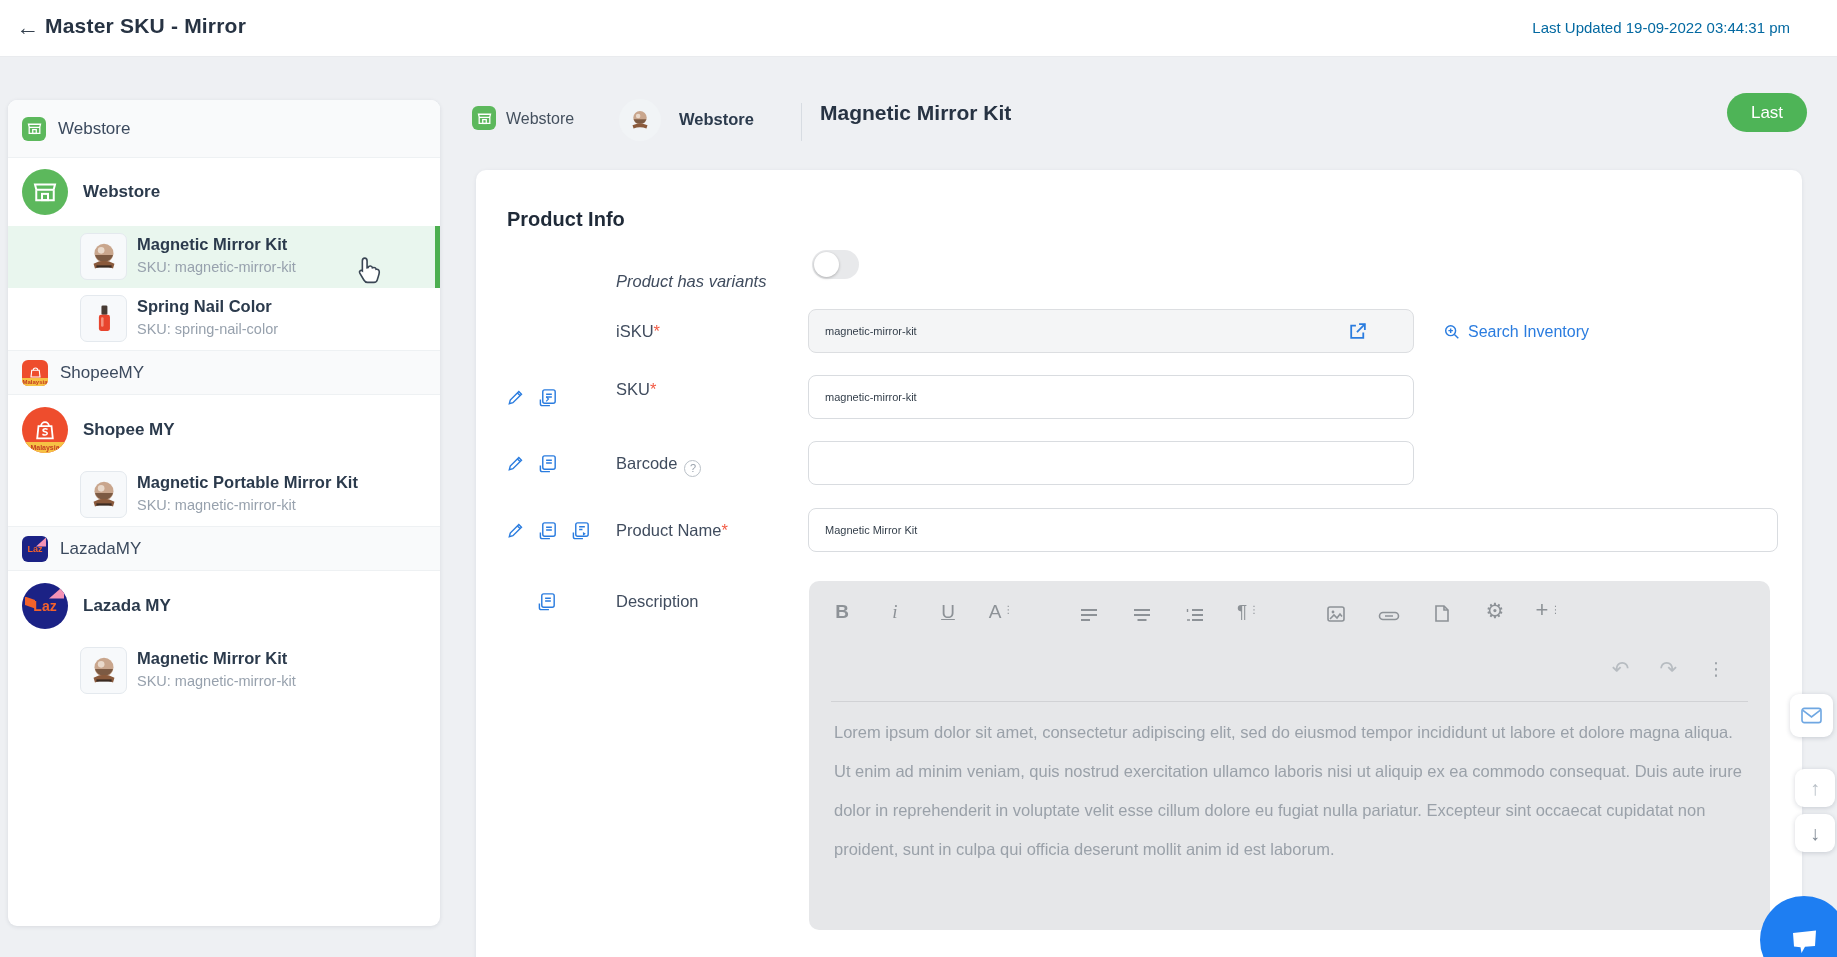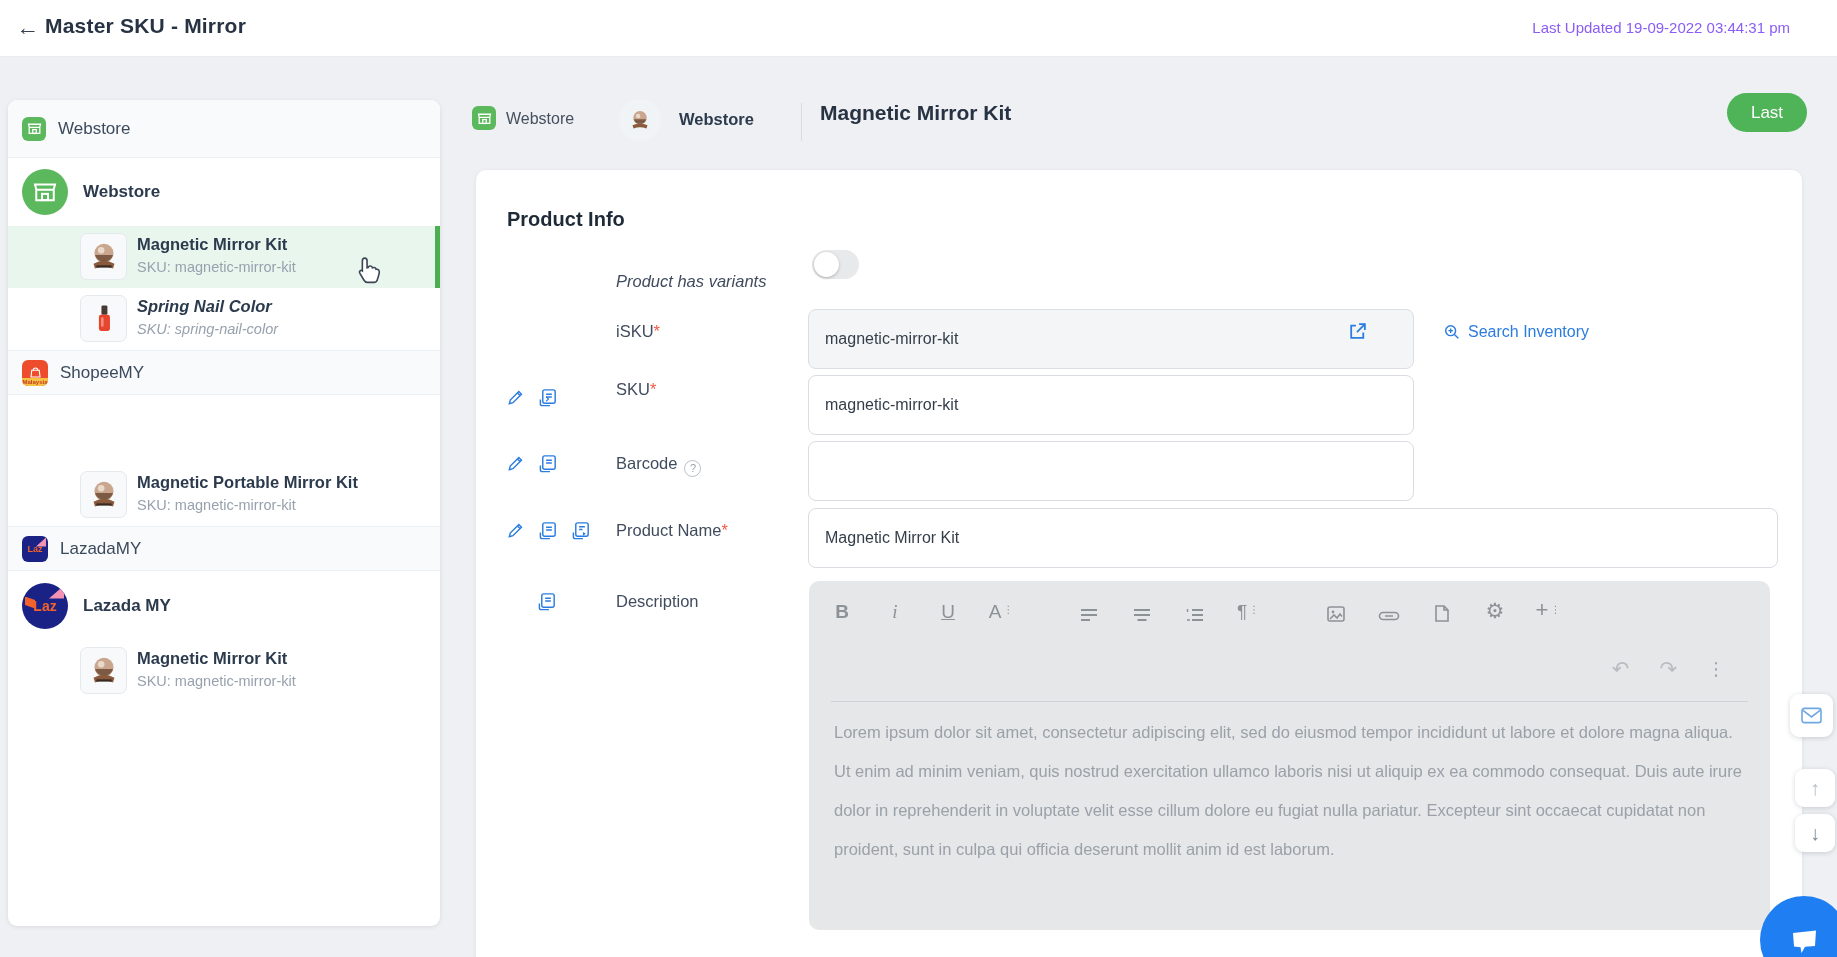--- a/index.html
+++ b/index.html
@@ -3,21 +3,21 @@
 <meta charset="utf-8">
 <style>
   * { margin:0; padding:0; box-sizing:border-box; }
   html,body { width:1837px; height:957px; overflow:hidden; }
   body { background:#eef0f3; font-family:"Liberation Sans", sans-serif; position:relative; color:#2b3a4c; }
 
   
   .topbar { position:absolute; left:0; top:0; width:1837px; height:57px; background:#fff; border-bottom:1px solid #e9ebee; z-index:5; }
   .back { position:absolute; left:16px; top:14px; font-size:23px; color:#34404e; cursor:pointer; }
   .page-title { position:absolute; left:45px; top:14px; font-size:21px; font-weight:600; color:#273343; letter-spacing:.2px; }
-  .last-updated { position:absolute; right:47px; top:19px; font-size:15px; color:#8b5cf6; }
+  .last-updated { position:absolute; right:47px; top:19px; font-size:15px; color:#0369a1; }
 
   
   .sidebar { position:absolute; left:8px; top:100px; width:432px; height:826px; background:#fff; border-radius:9px; box-shadow:0 1px 4px rgba(30,40,60,.10); overflow:hidden; }
   .sec-head { position:absolute; left:0; width:432px; background:#f9fafb; border-bottom:1px solid #eef1f3; display:flex; align-items:center; padding-left:14px; gap:12px; }
   .sec-head .lbl { font-size:17px; color:#3c4a5e; }
   .store-row { position:absolute; left:0; width:432px; display:flex; align-items:center; padding-left:14px; gap:15px; cursor:pointer; }
   .store-row .nm { font-size:17px; font-weight:bold; color:#2b3a4c; }
   .prod-row { position:absolute; left:0; width:432px; height:62px; cursor:pointer; }
   .prod-row .thumb { position:absolute; left:72px; top:7px; width:47px; height:47px; background:#f7f9fb; border:1px solid #e4e9ee; border-radius:7px; display:flex; align-items:center; justify-content:center; }
   .prod-row .t1 { position:absolute; left:129px; top:9px; font-size:16.5px; font-weight:bold; color:#2b3a4c; white-space:nowrap; }
@@ -41,21 +41,21 @@
   .mh-store { position:absolute; left:679px; top:110px; font-size:16.5px; font-weight:bold; color:#2b3a4c; }
   .mh-div { position:absolute; left:801px; top:103px; width:1px; height:38px; background:#d7dce2; }
   .mh-title { position:absolute; left:820px; top:101px; font-size:21px; font-weight:600; color:#273343; }
   .save-btn { position:absolute; left:1727px; top:93px; width:80px; height:39px; border-radius:20px; background:#4eb457; color:#fff; font-size:17px; display:flex; align-items:center; justify-content:center; cursor:pointer; border:none; font-family:inherit; }
 
   
   .card { position:absolute; left:476px; top:170px; width:1326px; height:800px; background:#fff; border-radius:10px; box-shadow:0 1px 4px rgba(30,40,60,.08); }
   .card-h { position:absolute; left:31px; top:38px; font-size:20px; font-weight:bold; color:#1f2a38; }
   .f-label { position:absolute; left:140px; font-size:16.5px; color:#404c5e; white-space:nowrap; }
   .req { color:#f25a44; }
-  .f-input { position:absolute; left:332px; height:60px; border:1px solid #d9dce0; border-radius:8px; background:#fff; font-size:16px; color:#333e4a; padding:0 16px; font-family:inherit; }
+  .f-input { position:absolute; left:332px; height:44px; border:1px solid #d9dce0; border-radius:8px; background:#fff; font-size:11px; color:#333e4a; padding:0 16px; font-family:inherit; }
   .f-input.disabled { background:#f4f5f6; border-color:#dcdee1; }
   .row-icons { position:absolute; display:flex; gap:11px; align-items:center; }
   .icon-btn { width:22px; height:22px; display:flex; align-items:center; justify-content:center; cursor:pointer; }
 
   .toggle { position:absolute; left:336px; top:80px; width:47px; height:29px; border-radius:15px; background:#e8e9eb; cursor:pointer; }
   .toggle .knob { position:absolute; left:2px; top:2px; width:25px; height:25px; border-radius:50%; background:#fff; box-shadow:0 1px 3px rgba(0,0,0,.25); }
 
   .search-inv { position:absolute; left:967px; top:153px; display:flex; gap:7px; align-items:center; color:#2a7cdf; font-size:16px; cursor:pointer; }
 
   .help-circ { display:inline-flex; width:17px; height:17px; border:1.4px solid #b9c0c7; border-radius:50%; color:#9aa3ad; font-size:11px; align-items:center; justify-content:center; margin-left:7px; vertical-align:-3px; }
@@ -124,21 +124,21 @@
           <path d="M10.5 18 a10 10 0 0 0 19 0 z" fill="#7c5a43"></path>
           <circle cx="17" cy="13" r="3.5" fill="#e9d9cb"></circle>
           <path d="M9 27 q11 -6 22 0 l-1.5 5 q-9.5 -4 -19 0 z" fill="#8a5a3c"></path>
           <path d="M12 30 h16" stroke="#3a2b22" stroke-width="2.4"></path>
         </svg>
     </span>
     <span class="t1">Magnetic Mirror Kit</span>
     <span class="t2">SKU: magnetic-mirror-kit</span>
   </div>
 
-  <div class="prod-row" style="top:188px;font-style:italic;">
+  <div class="prod-row" style="top:188px;">
     <span class="thumb">
       <svg width="34" height="34" viewBox="0 0 40 40">
           <rect x="17" y="4" width="7" height="11" rx="1.5" fill="#473a33"></rect>
           <rect x="14" y="15" width="13" height="19" rx="2.5" fill="#e8452e"></rect>
           <rect x="16.5" y="18" width="3" height="11" rx="1.5" fill="#f5917e"></rect>
         </svg>
     </span>
     <span class="t1">Spring Nail Color</span>
     <span class="t2">SKU: spring-nail-color</span>
   </div>
@@ -147,20 +147,31 @@
     <span class="chip shp-orange" style="width:26px;height:26px;">
       <svg width="15" height="15" viewBox="0 0 20 20" fill="none" stroke="#fff" stroke-width="1.5">
           <path d="M5 7 h10 l1 9 H4z"></path>
           <path d="M7 7 a3 3 0 0 1 6 0"></path>
         </svg>
       <span class="mal-band">Malaysia</span>
     </span>
     <span class="lbl">ShopeeMY</span>
   </div>
 
+  <div class="store-row" style="top:295px;height:69px;">
+    <span class="round shp-orange" style="width:46px;height:46px;">
+      <svg width="26" height="26" viewBox="0 0 20 20" fill="none" stroke="#fff" stroke-width="1.4">
+          <path d="M5 7 h10 l1 9.5 H4z"></path>
+          <path d="M7 7 a3 3 0 0 1 6 0"></path>
+          <path d="M12 9.5 q-2 -1 -3.2 0 q-1 1.2 1.2 1.8 q2.4.6 1.4 2 q-1.2 1.2 -3.4 0" stroke-width="1.2"></path>
+        </svg>
+      <span class="mal-band" style="font-size:7px;height:11px;line-height:11px;">Malaysia</span>
+    </span>
+    <span class="nm">Shopee MY</span>
+  </div>
 
   <div class="prod-row" style="top:364px;">
     <span class="thumb">
       <svg width="38" height="38" viewBox="0 0 40 40">
           <circle cx="20" cy="16" r="10" fill="#c9a68d"></circle>
           <path d="M10.5 18 a10 10 0 0 0 19 0 z" fill="#7c5a43"></path>
           <circle cx="17" cy="13" r="3.5" fill="#e9d9cb"></circle>
           <path d="M9 27 q11 -6 22 0 l-1.5 5 q-9.5 -4 -19 0 z" fill="#8a5a3c"></path>
           <path d="M12 30 h16" stroke="#3a2b22" stroke-width="2.4"></path>
         </svg>

